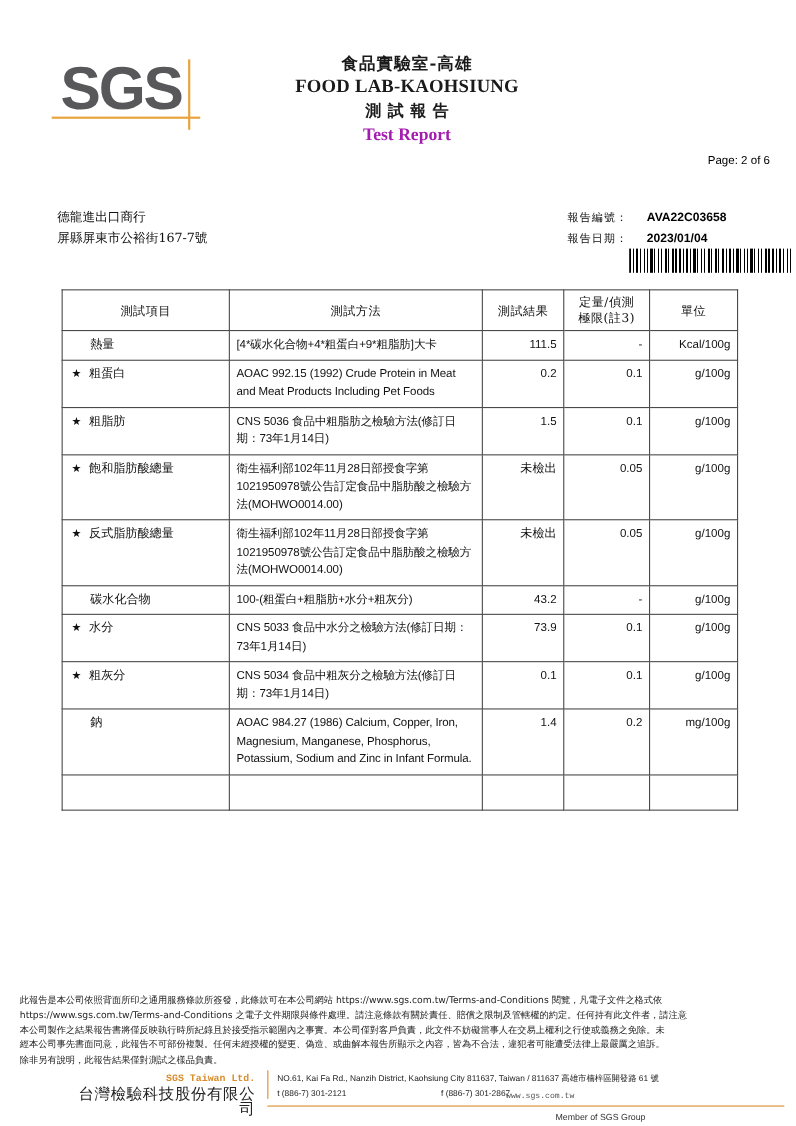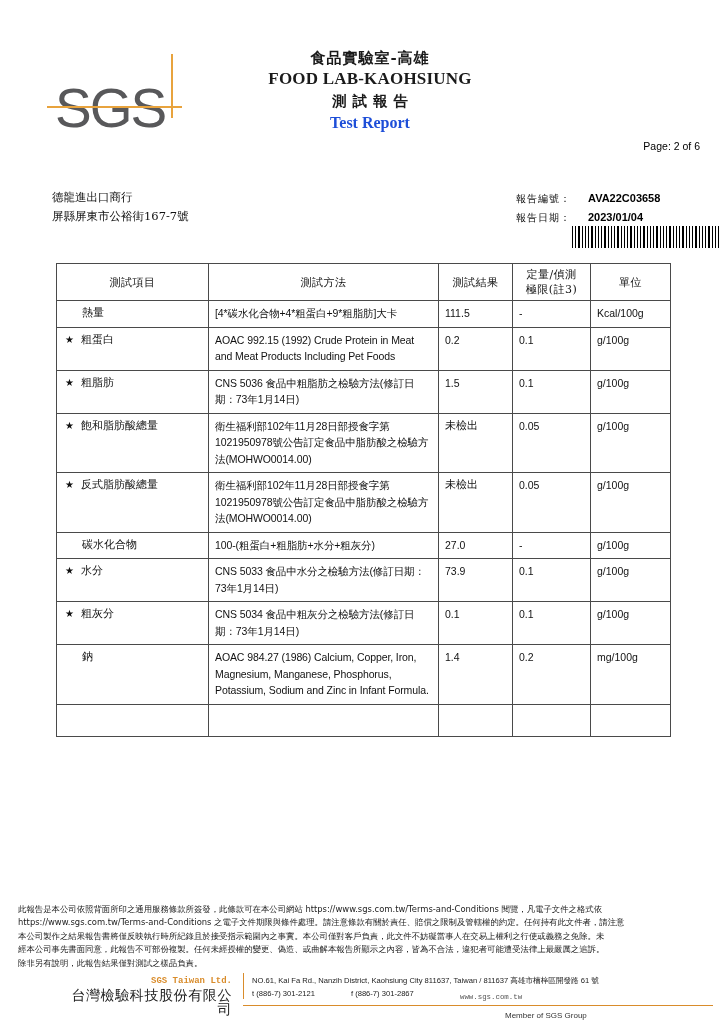--- a/index.html
+++ b/index.html
@@ -20,27 +20,27 @@
     position: absolute;
     left: 0; top: 0; width: 724px; height: 140px;
   }
   .logo-wrap {
     position: absolute;
     left: 55px; top: 52px;
     width: 140px; height: 80px;
   }
   .logo-text {
     font-family: "Liberation Sans", sans-serif;
-    font-weight: normal;
+    font-weight: bold;
     font-size: 55px;
     letter-spacing: -2px;
     color: #58585a;
     line-height: 56px;
     position: absolute;
-    left: 0; top: 0; margin-top: 28px;
+    left: 0; top: 0;
   }
   .logo-vline {
     position: absolute;
     left: 116px; top: 2px;
     width: 1.6px; height: 64px;
     background: #e8a33d;
   }
   .logo-hline {
     position: absolute;
     left: -8px; top: 54px;
@@ -76,21 +76,21 @@
     font-weight: bold;
     letter-spacing: 6px;
     padding-left: 6px;
     color: #1a1a1a;
     line-height: 22px;
   }
   .t-en2 {
     font-family: "Liberation Serif", "DejaVu Serif", serif;
     font-size: 16px;
     font-weight: bold;
-    color: #1d4ed8;
+    color: #a21caf;
     line-height: 22px;
   }
 
   .page-label {
     position: absolute;
     right: 24px; top: 140px;
     font-size: 10.5px;
     color: #000;
     font-family: "Liberation Sans", sans-serif;
   }
@@ -180,21 +180,21 @@
     padding-left: 8px;
   }
   td.item .star { margin-right: 7px; font-size: 10px; }
   td.item .nostar { display:inline-block; width: 17px; }
   td.method {
     font-family: "Liberation Sans", "DejaVu Sans", sans-serif;
     font-size: 10.5px;
     letter-spacing: -0.1px;
   }
   td.num, td.lim, td.unit {
-    text-align: left;
+    text-align: right;
     font-family: "Liberation Sans", "DejaVu Sans", sans-serif;
     font-size: 10.5px;
   }
   td.num.cn, td.lim.cn { font-family: "DejaVu Serif","Liberation Serif", serif; font-size: 11px; }
   tr.blank td { height: 32px; }
 
   
   .disclaimer {
     position: absolute;
     left: 18px; top: 903px;
@@ -239,21 +239,21 @@
   }
   .addr {
     position: absolute;
     left: 252px; top: 0px;
     width: 462px;
     font-family: "Liberation Sans", "DejaVu Sans", sans-serif;
     font-size: 7.6px;
     line-height: 12.5px;
     color: #222;
   }
-  .addr .l2 { display: flex; gap: 36px; }
+  .addr .l2 { display: flex; gap: 86px; }
   .orange-rule {
     position: absolute;
     left: 243px; top: 30px;
     width: 470px; height: 1.1px;
     background: #d98c2b;
   }
   .www {
     position: absolute;
     left: 460px; top: 18px;
     font-family: Liberation Mono, monospace;
@@ -357,21 +357,21 @@
       <tr>
         <td class="item"><span class="star">★</span><span>反式脂肪酸總量</span></td>
         <td class="method">衛生福利部102年11月28日部授食字第1021950978號公告訂定食品中脂肪酸之檢驗方法(MOHWO0014.00)</td>
         <td class="num cn">未檢出</td>
         <td class="lim">0.05</td>
         <td class="unit">g/100g</td>
       </tr>
       <tr>
         <td class="item"><span class="nostar"></span><span>碳水化合物</span></td>
         <td class="method">100-(粗蛋白+粗脂肪+水分+粗灰分)</td>
-        <td class="num">27.0</td>
+        <td class="num">43.2</td>
         <td class="lim">-</td>
         <td class="unit">g/100g</td>
       </tr>
       <tr>
         <td class="item"><span class="star">★</span><span>水分</span></td>
         <td class="method">CNS 5033 食品中水分之檢驗方法(修訂日期：73年1月14日)</td>
         <td class="num">73.9</td>
         <td class="lim">0.1</td>
         <td class="unit">g/100g</td>
       </tr>

